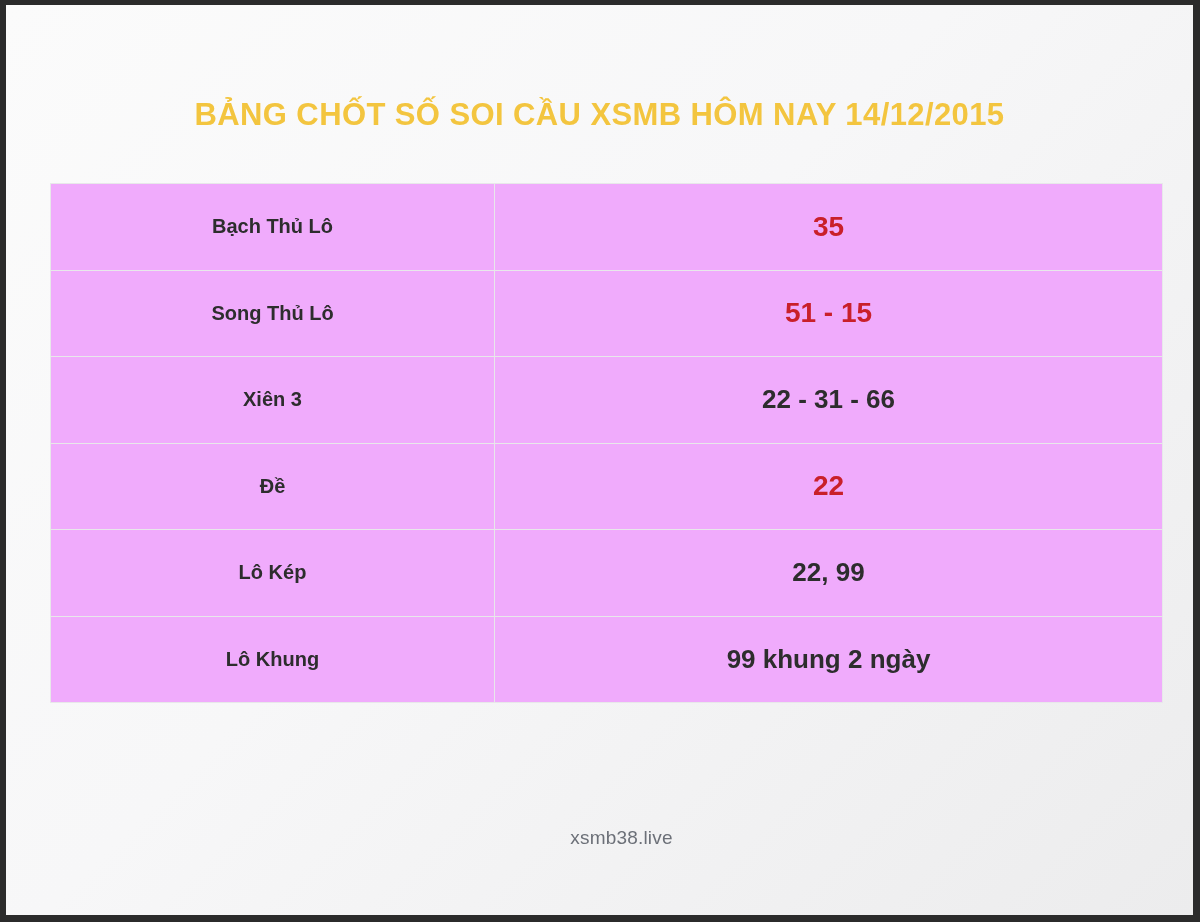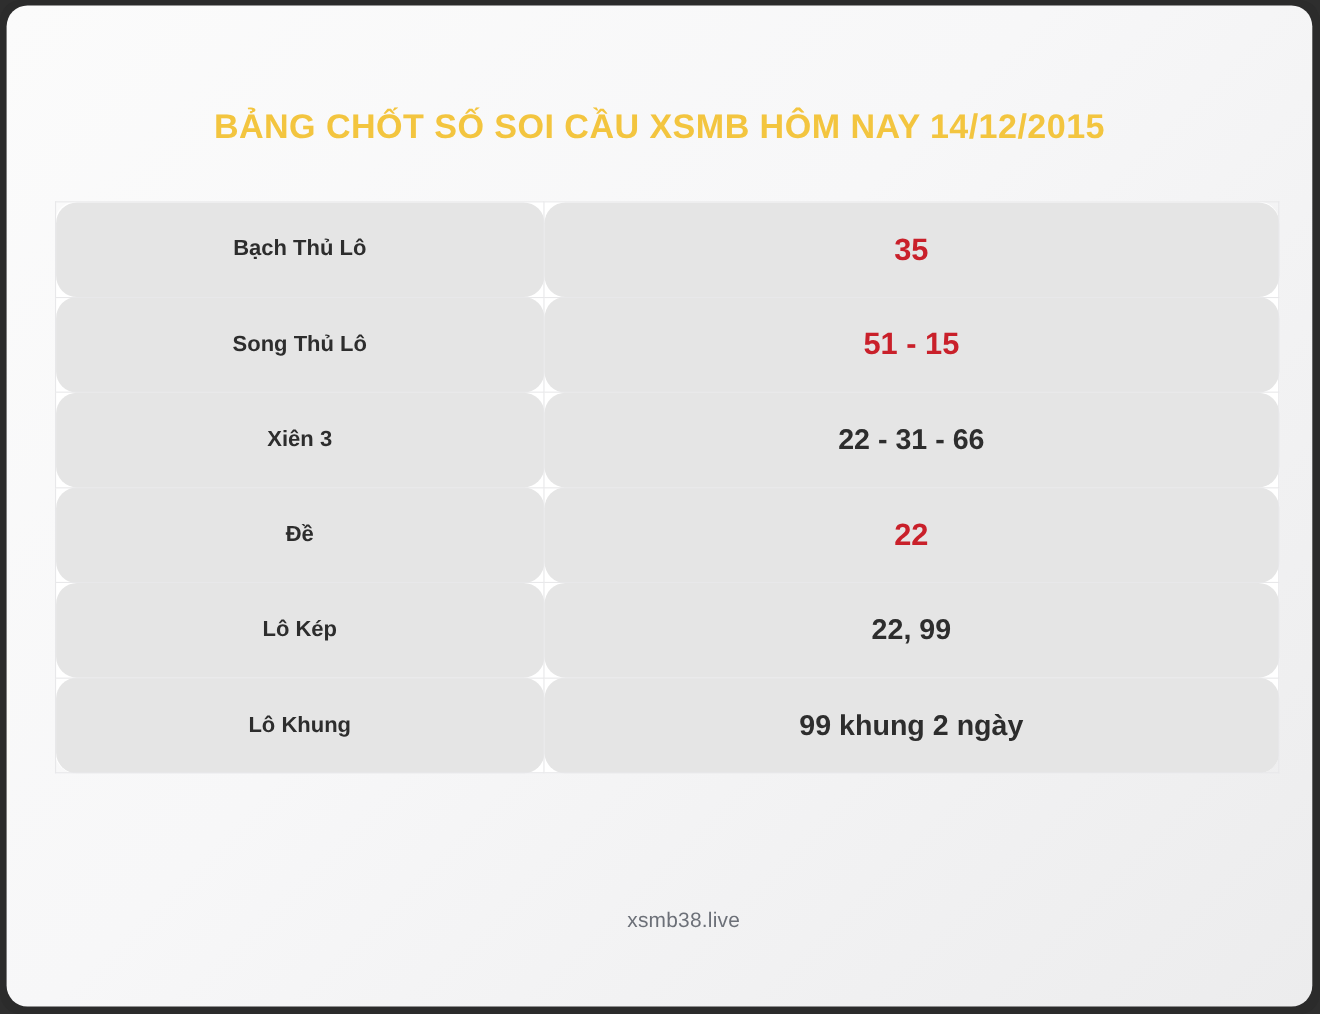--- a/index.html
+++ b/index.html
@@ -1,15 +1,15 @@
 <!DOCTYPE html>
 <html><head>
 <meta charset="utf-8">
 <style>
-  * { box-sizing: border-box; margin: 0; padding: 0; border-radius: 19px; }
+  * { box-sizing: border-box; margin: 0; padding: 0; }
 
   html, body {
     width: 1200px;
     height: 922px;
     overflow: hidden;
   }
 
   body {
     font-family: "Liberation Sans", sans-serif;
     background: #2e2e2e;
@@ -62,21 +62,21 @@
     table-layout: fixed;
     background: #ffffff;
     border: 1px solid #e4e4e6;
   }
 
   #chot-so-table td {
     height: 86.5px;
     text-align: center;
     vertical-align: middle;
     border: 1px solid #e8e8ea;
-    background: #e5e5e5;
+    background: #f0abfc;
     padding: 0 14px;
   }
 
   .cell-label {
     width: 444px;
     font-size: 20px;
     font-weight: bold;
     color: #2d2d2d;
   }
 

